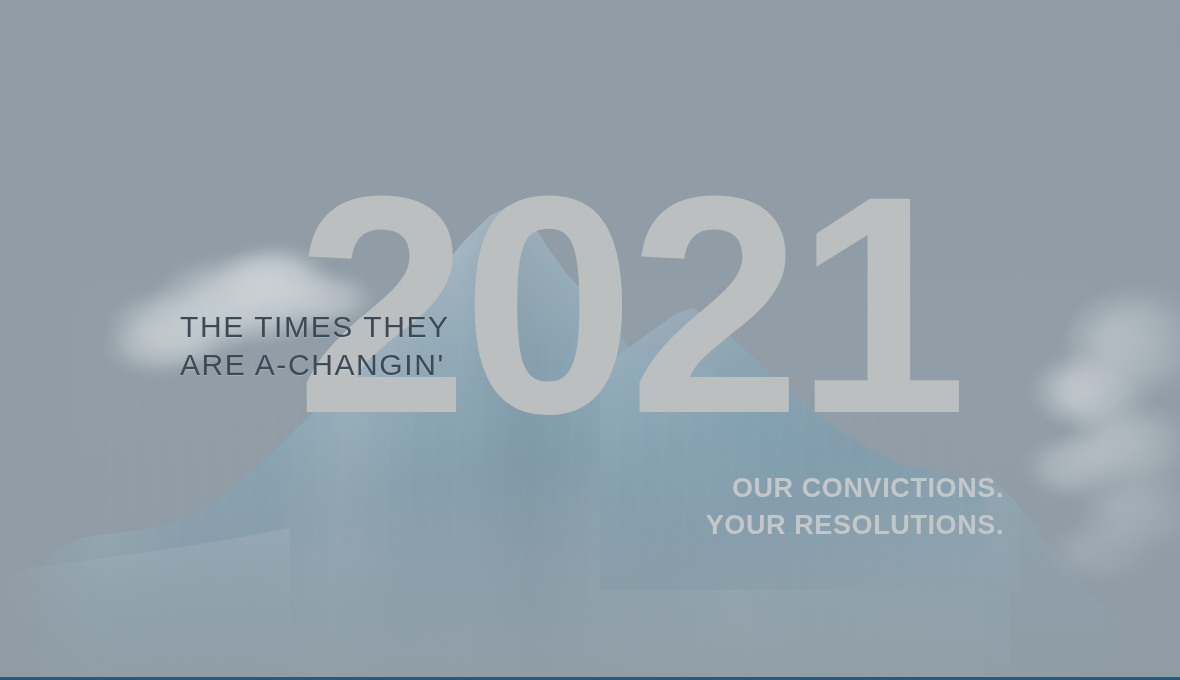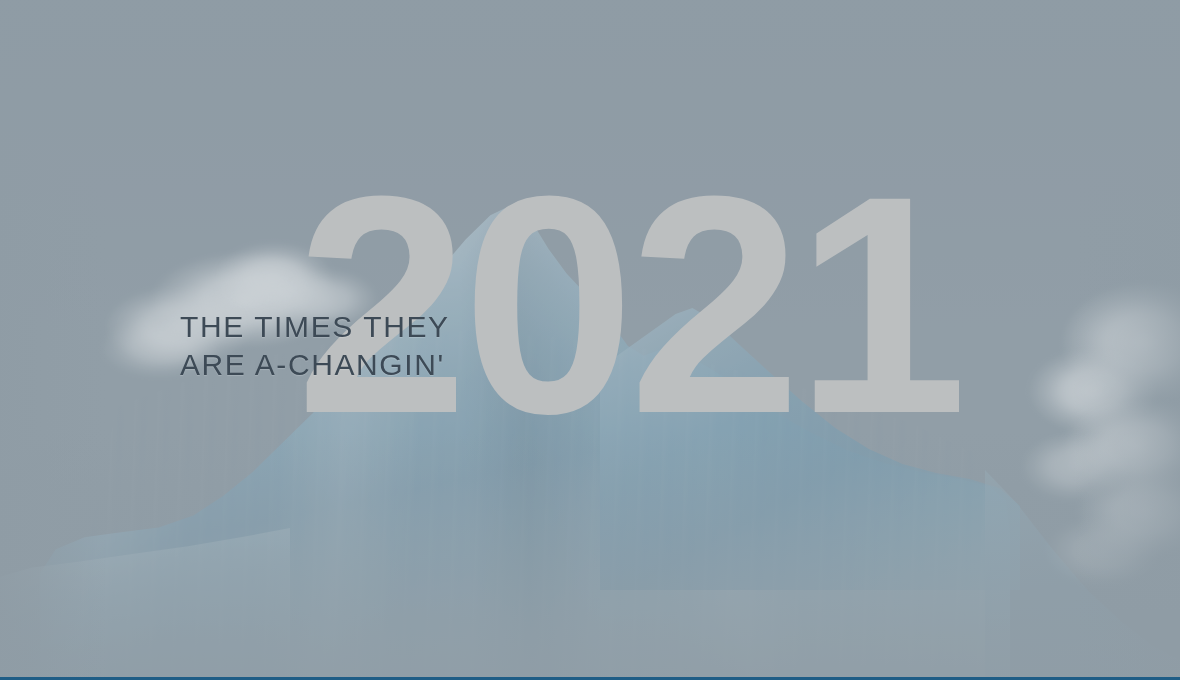--- a/index.html
+++ b/index.html
@@ -314,16 +314,18 @@
 
   <div class="haze-bottom"></div>
   <div class="brand-wash"></div>
   <div class="edge-vignette"></div>
 
   <div class="year">2021</div>
 
   <div class="headline">THE TIMES THEY
 ARE A-CHANGIN'</div>
 
+  <div class="tagline">OUR CONVICTIONS.
+YOUR RESOLUTIONS.</div>
 
   <div class="footer-rule"></div>
 
 </div>
 
 </body></html>

